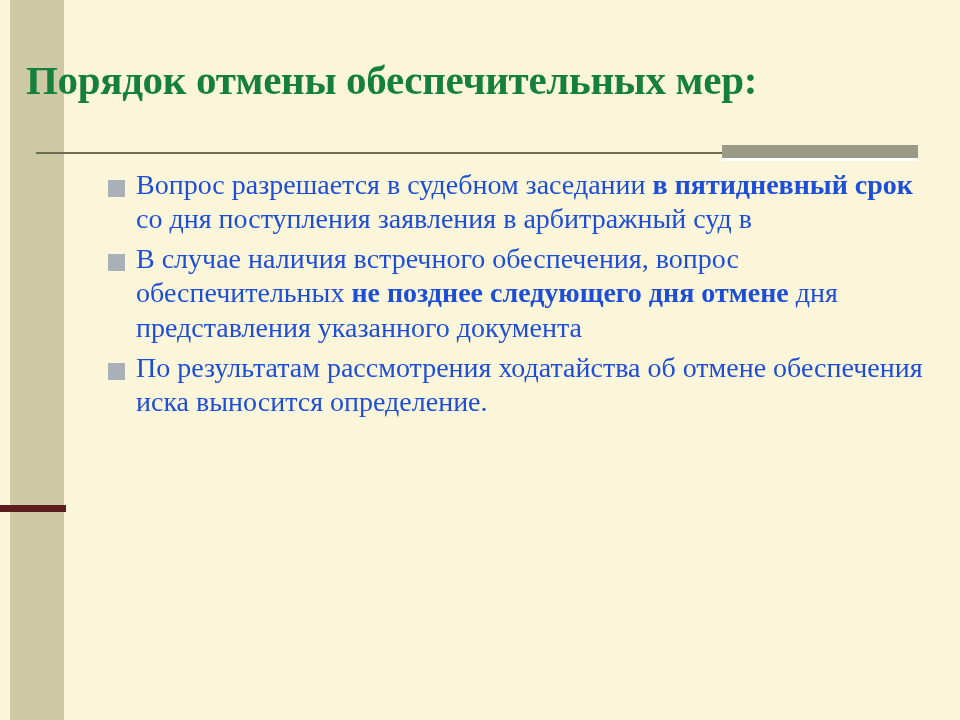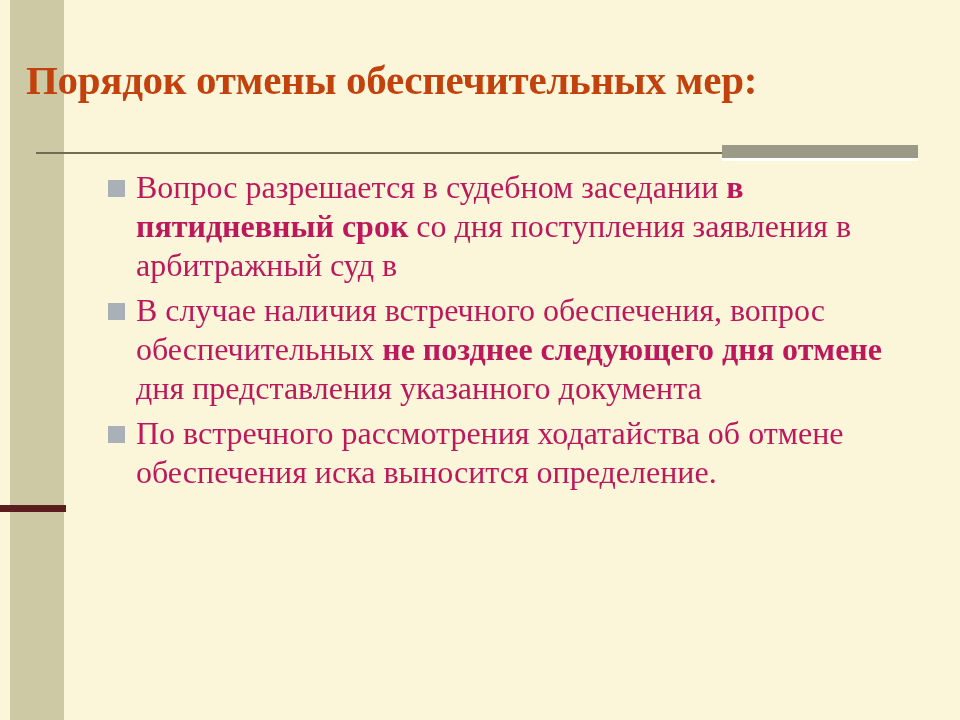--- a/index.html
+++ b/index.html
@@ -46,21 +46,21 @@
     background: #5b1d1d;
   }
   
   .title {
     position: absolute;
     left: 26px;
     top: 58px;
     width: 930px;
     font-size: 41px;
     font-weight: bold;
-    color: #c2410c;
+    color: #15803d;
     letter-spacing: -0.3px;
     line-height: 1.1;
     white-space: nowrap;
   }
   
   .divider {
     position: absolute;
     left: 36px;
     top: 152px;
     width: 690px;
@@ -91,23 +91,23 @@
   .bullet-marker {
     flex: 0 0 auto;
     width: 17px;
     height: 17px;
     background: #a9b0b8;
     margin-top: 12px;
     margin-right: 11px;
   }
   .bullet-text {
     flex: 1 1 auto;
-    font-size: 32px;
+    font-size: 28px;
     line-height: 1.22;
-    color: #be185d;
+    color: #1d4ed8;
     font-family: "Liberation Serif", serif;
   }
   .bullet-text b {
     font-weight: bold;
   }
 </style>
 </head>
 <body>
 
 <div class="slide">
@@ -126,17 +126,17 @@
       <div class="bullet-row">
         <span class="bullet-marker"></span>
         <div class="bullet-text"><span>Вопрос разрешается в судебном заседании </span><b>в пятидневный срок</b><span> со дня поступления заявления в арбитражный суд в</span></div>
       </div>
       <div class="bullet-row">
         <span class="bullet-marker"></span>
         <div class="bullet-text"><span>В случае наличия встречного обеспечения, вопрос обеспечительных </span><b>не позднее следующего дня отмене</b><span> дня представления указанного документа</span></div>
       </div>
       <div class="bullet-row">
         <span class="bullet-marker"></span>
-        <div class="bullet-text"><span>По встречного рассмотрения ходатайства об отмене обеспечения иска выносится определение.</span></div>
+        <div class="bullet-text"><span>По результатам рассмотрения ходатайства об отмене обеспечения иска выносится определение.</span></div>
       </div>
     </div>
 
 </div>
 
 </body></html>

